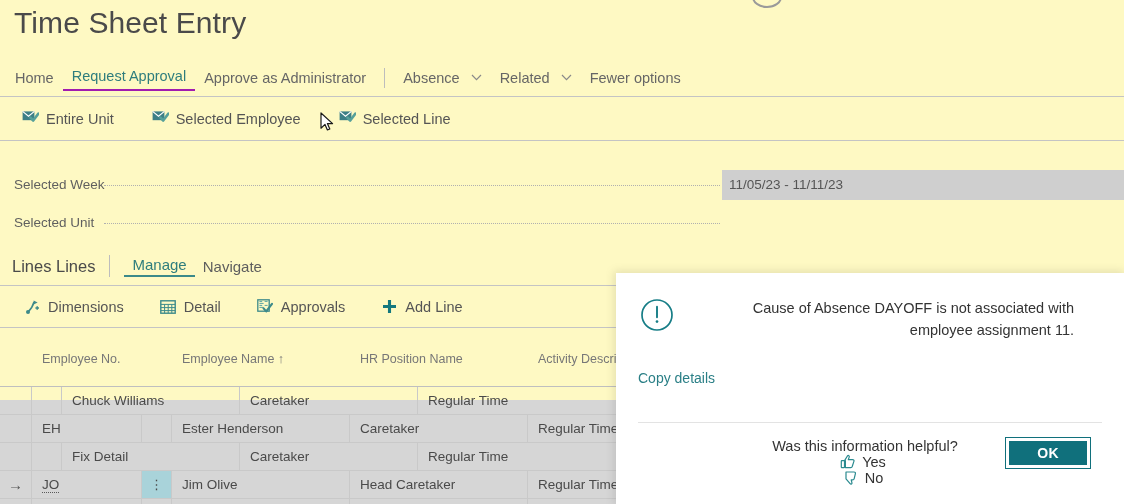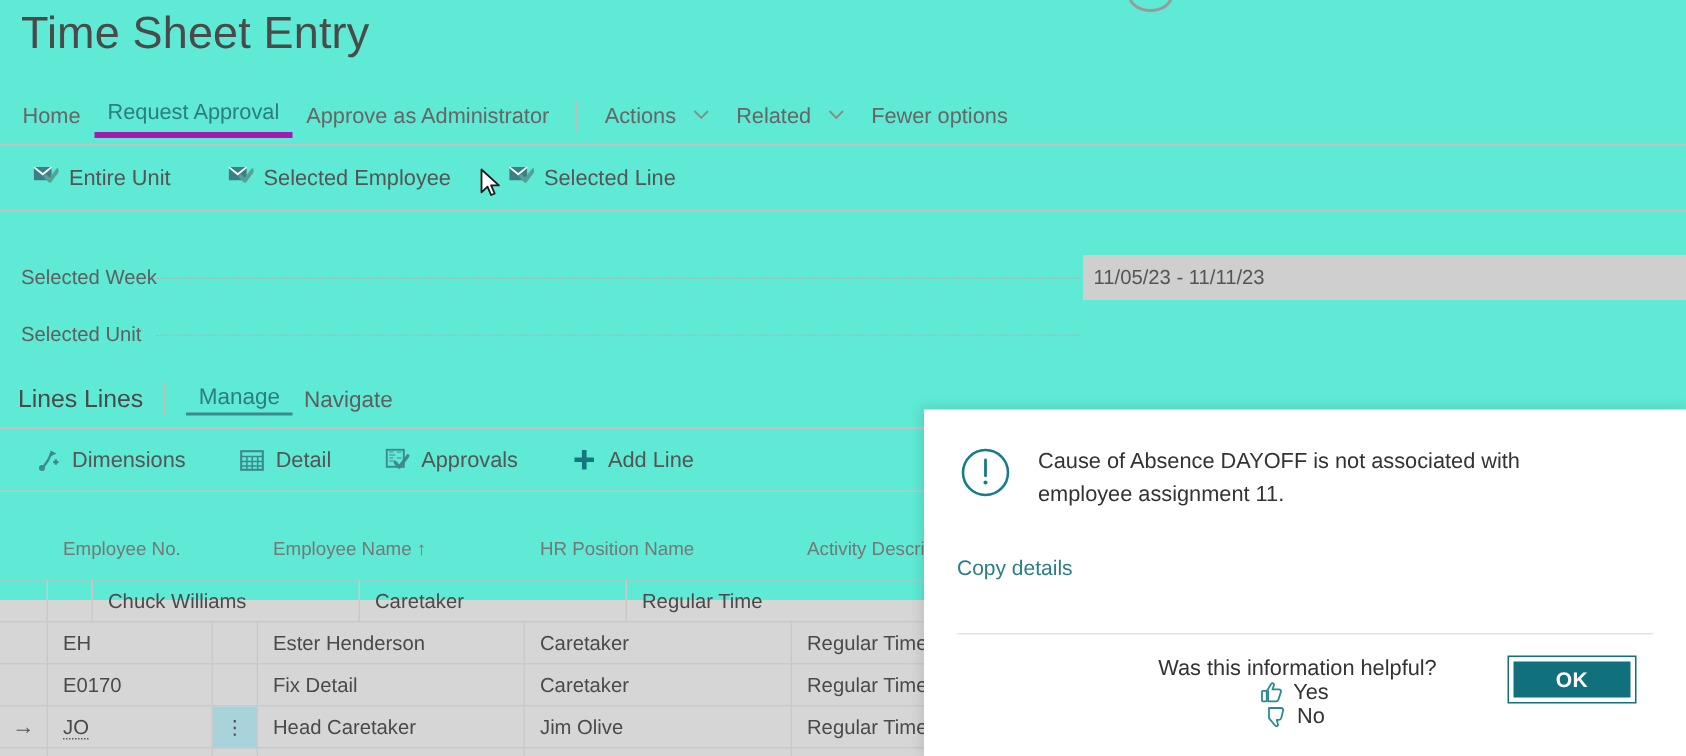--- a/index.html
+++ b/index.html
@@ -3,21 +3,21 @@
 <meta charset="utf-8">
 <style>
   * { box-sizing: border-box; margin: 0; padding: 0; }
   html, body {
     width: 1124px; height: 504px;
     overflow: hidden;
     background: #d6d6d6;
     font-family: "Liberation Sans", sans-serif;
     -webkit-font-smoothing: antialiased;
   }
-  #app { position: relative; width: 1124px; height: 400px; background: #5eead4; }
+  #app { position: relative; width: 1124px; height: 400px; background: #fef9c3; }
 
   
   .top-circle {
     position: absolute; left: 752px; top: -14px;
     width: 30px; height: 22px;
     border: 2px solid #9a9a9a; border-radius: 50%;
   }
 
   
   .page-title {
@@ -29,21 +29,21 @@
   
   .menubar {
     position: absolute; left: 0; top: 60px; width: 1124px; height: 37px;
     display: flex; align-items: center; padding-left: 6px;
     border-bottom: 1px solid #c4c4c4;
   }
   .menu-item {
     font-size: 14.5px; color: #666; padding: 0 9px; line-height: 22px;
     white-space: nowrap; cursor: default;
   }
-  .menu-item.active { color: #2e7d7d; border-bottom: 4px solid #a21caf; padding-bottom: 2px; }
+  .menu-item.active { color: #2e7d7d; border-bottom: 2px solid #a21caf; padding-bottom: 2px; }
   .menu-caret { display: inline-block; margin-left: 7px; position: relative; top: -2px; }
   .menu-caret svg { display: block; }
   .menu-sep { width: 1px; height: 20px; background: #bdbdbd; margin: 0 9px; }
 
   
   .actionbar {
     position: absolute; left: 0; top: 97px; width: 1124px; height: 44px;
     display: flex; align-items: center; padding-left: 22px;
     border-bottom: 1px solid #c4c4c4;
   }
@@ -81,21 +81,21 @@
 
   .tl-divider { position: absolute; left: 0; top: 285px; width: 1124px; height: 1px; background: #c4c4c4; }
 
   
   .subtoolbar { position: absolute; left: 0; top: 286px; width: 1124px; height: 42px; display: flex; align-items: center; padding-left: 24px; border-bottom: 1px solid #c4c4c4; }
   .sub-btn { display: flex; align-items: center; gap: 7px; font-size: 14.5px; color: #555; margin-right: 36px; cursor: default; white-space: nowrap; }
   .sub-btn .ico { display: flex; width: 17px; height: 17px; align-items: center; justify-content: center; }
 
   
   .grid { position: absolute; left: 0; top: 352px; width: 1124px; }
-  .grid-headrow { display: flex; height: 34px; align-items: center; }
+  .grid-headrow { display: flex; height: 34px; align-items: flex-start; }
   .gh {
     font-size: 12.5px; color: #777; padding: 0 0 7px 10px;
     white-space: nowrap; overflow: hidden;
   }
   .grid-headline { height: 1px; background: #bfbfbf; width: 1124px; }
   .grow { display: flex; height: 28px; align-items: stretch; }
   .gc {
     font-size: 13.5px; color: #4a4a4a; padding-left: 10px;
     display: flex; align-items: center; white-space: nowrap; overflow: hidden;
     border-right: 1px solid #c9c9c9; border-bottom: 1px solid #c9c9c9;
@@ -114,21 +114,21 @@
 
   
   .dlg-shadow {
     position: absolute; left: 614px; top: 271px; width: 510px; height: 233px;
     background: rgba(0,0,0,0.10); filter: blur(4px);
   }
   .dialog {
     position: absolute; left: 616px; top: 273px; width: 508px; height: 231px;
     background: #fff;
   }
-  .dlg-body { position: relative; padding: 24px 22px 0 24px; }
+  .dlg-body { position: relative; padding: 24px 22px 0 24px; text-align: right; }
   .dlg-msgrow { display: flex; gap: 18px; }
   .dlg-icon { flex: 0 0 34px; margin-top: 1px; }
   .dlg-msg { font-size: 14.5px; color: #333; line-height: 22px; max-width: 382px; }
   .dlg-link {
     position: absolute; left: 638px; top: 370px;
     font-size: 14px; color: #2a7f86; cursor: pointer;
   }
   .dlg-hr { position: absolute; left: 638px; top: 422px; width: 452px; height: 1px; background: #e3e3e3; }
   .dlg-footer {
     position: absolute; left: 638px; top: 438px; width: 468px; height: 40px;
@@ -157,21 +157,21 @@
   <div class="top-circle"></div>
 
   <div class="page-title">Time Sheet Entry</div>
 
   <div class="menubar">
     <div class="menu-item">Home</div>
     <div class="menu-item active">Request Approval</div>
     <div class="menu-item">Approve as Administrator</div>
     <div class="menu-sep"></div>
     <div class="menu-item">
-      <span>Actions</span>
+      <span>Absence</span>
       <span class="menu-caret">
         <svg width="11" height="7" viewBox="0 0 11 7">
             <path d="M1 1 L5.5 5.6 L10 1" fill="none" stroke="#8a8a8a" stroke-width="1.2"></path>
           </svg>
       </span>
     </div>
     <div class="menu-item">
       <span>Related</span>
       <span class="menu-caret">
         <svg width="11" height="7" viewBox="0 0 11 7">
@@ -300,38 +300,37 @@
       <div class="gc c-no">EH</div>
       <div class="gc c-dots"></div>
       <div class="gc c-name">Ester Henderson</div>
       <div class="gc c-pos">Caretaker</div>
       <div class="gc c-act">Regular Time</div>
       <div class="gc c-tail"></div>
     </div>
 
     <div class="grow">
       <div class="gc c-ind"></div>
-      <div class="gc c-no">E0170</div>
       <div class="gc c-dots"></div>
       <div class="gc c-name">Fix Detail</div>
       <div class="gc c-pos">Caretaker</div>
       <div class="gc c-act">Regular Time</div>
       <div class="gc c-tail"></div>
     </div>
 
     <div class="grow row-sel">
       <div class="gc c-ind">→</div>
       <div class="gc c-no">
         <span class="sel-link">JO</span>
       </div>
       <div class="gc c-dots">
         <span class="vdots">⋮</span>
       </div>
+      <div class="gc c-name">Jim Olive</div>
       <div class="gc c-pos">Head Caretaker</div>
-      <div class="gc c-name">Jim Olive</div>
       <div class="gc c-act">Regular Time</div>
       <div class="gc c-tail"></div>
     </div>
 
     <div class="grow">
       <div class="gc c-ind"></div>
       <div class="gc c-no"></div>
       <div class="gc c-dots"></div>
       <div class="gc c-name"></div>
       <div class="gc c-pos"></div>

